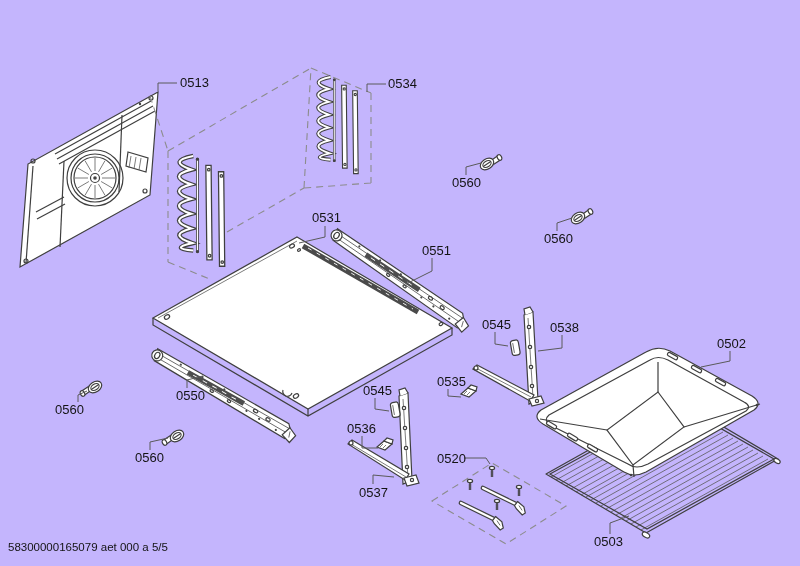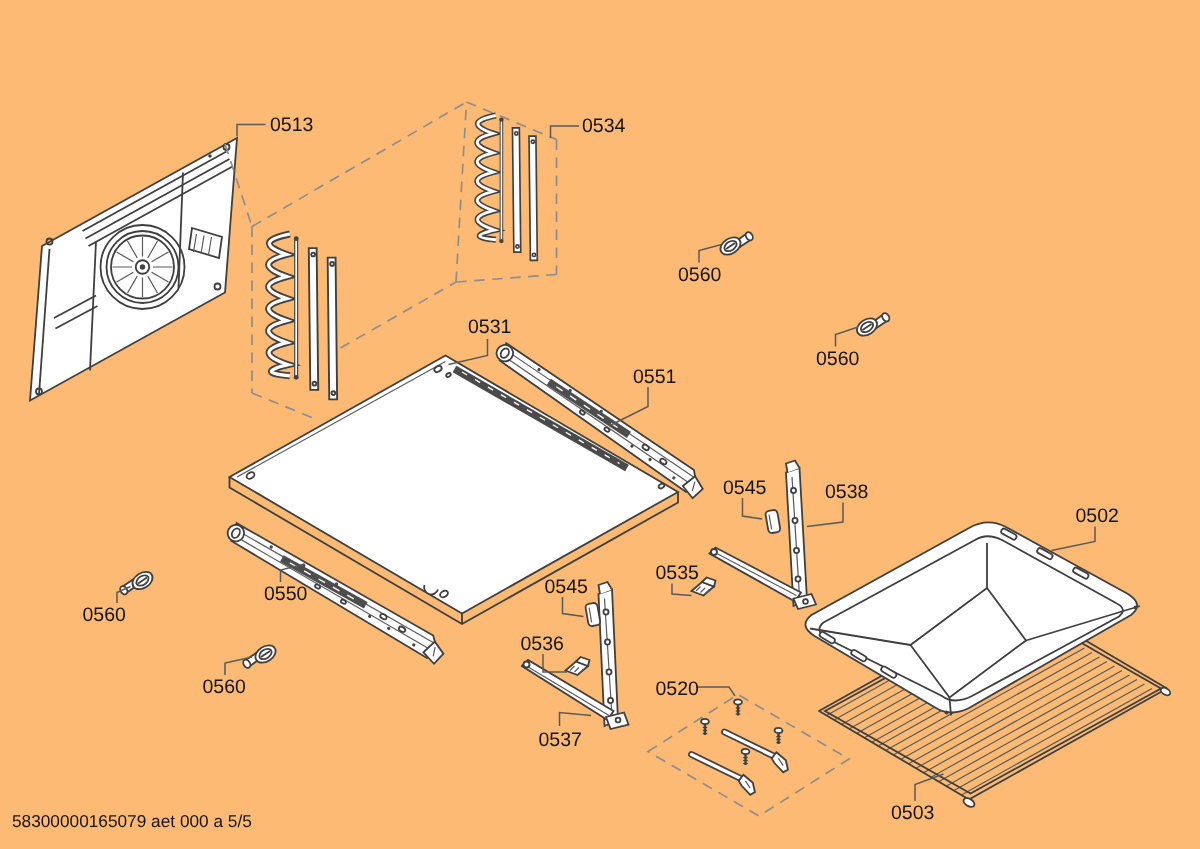--- a/index.html
+++ b/index.html
@@ -1,16 +1,16 @@
 <!DOCTYPE html>
 <html><head>
 <meta charset="utf-8">
 <style>
   html,body{margin:0;padding:0;background:#fff;}
-  #stage{position:relative;width:800px;height:566px;background:#fdba74;overflow:hidden;}
+  #stage{position:relative;width:800px;height:566px;background:#c4b5fd;overflow:hidden;}
   svg{position:absolute;left:0;top:0;}
   .lbl{font-family:"Liberation Sans",sans-serif;font-size:13px;fill:#141414;}
   .ftr{font-family:"Liberation Sans",sans-serif;font-size:11.5px;fill:#141414;}
   .ln{stroke:#3f3f3f;fill:none;stroke-width:1.2;}
   .wf{stroke:#3f3f3f;fill:#ffffff;stroke-width:1.2;}
   .dash{stroke:#8c8c8c;fill:none;stroke-width:1.1;stroke-dasharray:7 5;}
   .lead{stroke:#5a5a5a;fill:none;stroke-width:1;}
   .thin{stroke:#5a5a5a;fill:none;stroke-width:0.8;}
 </style>
 </head>

